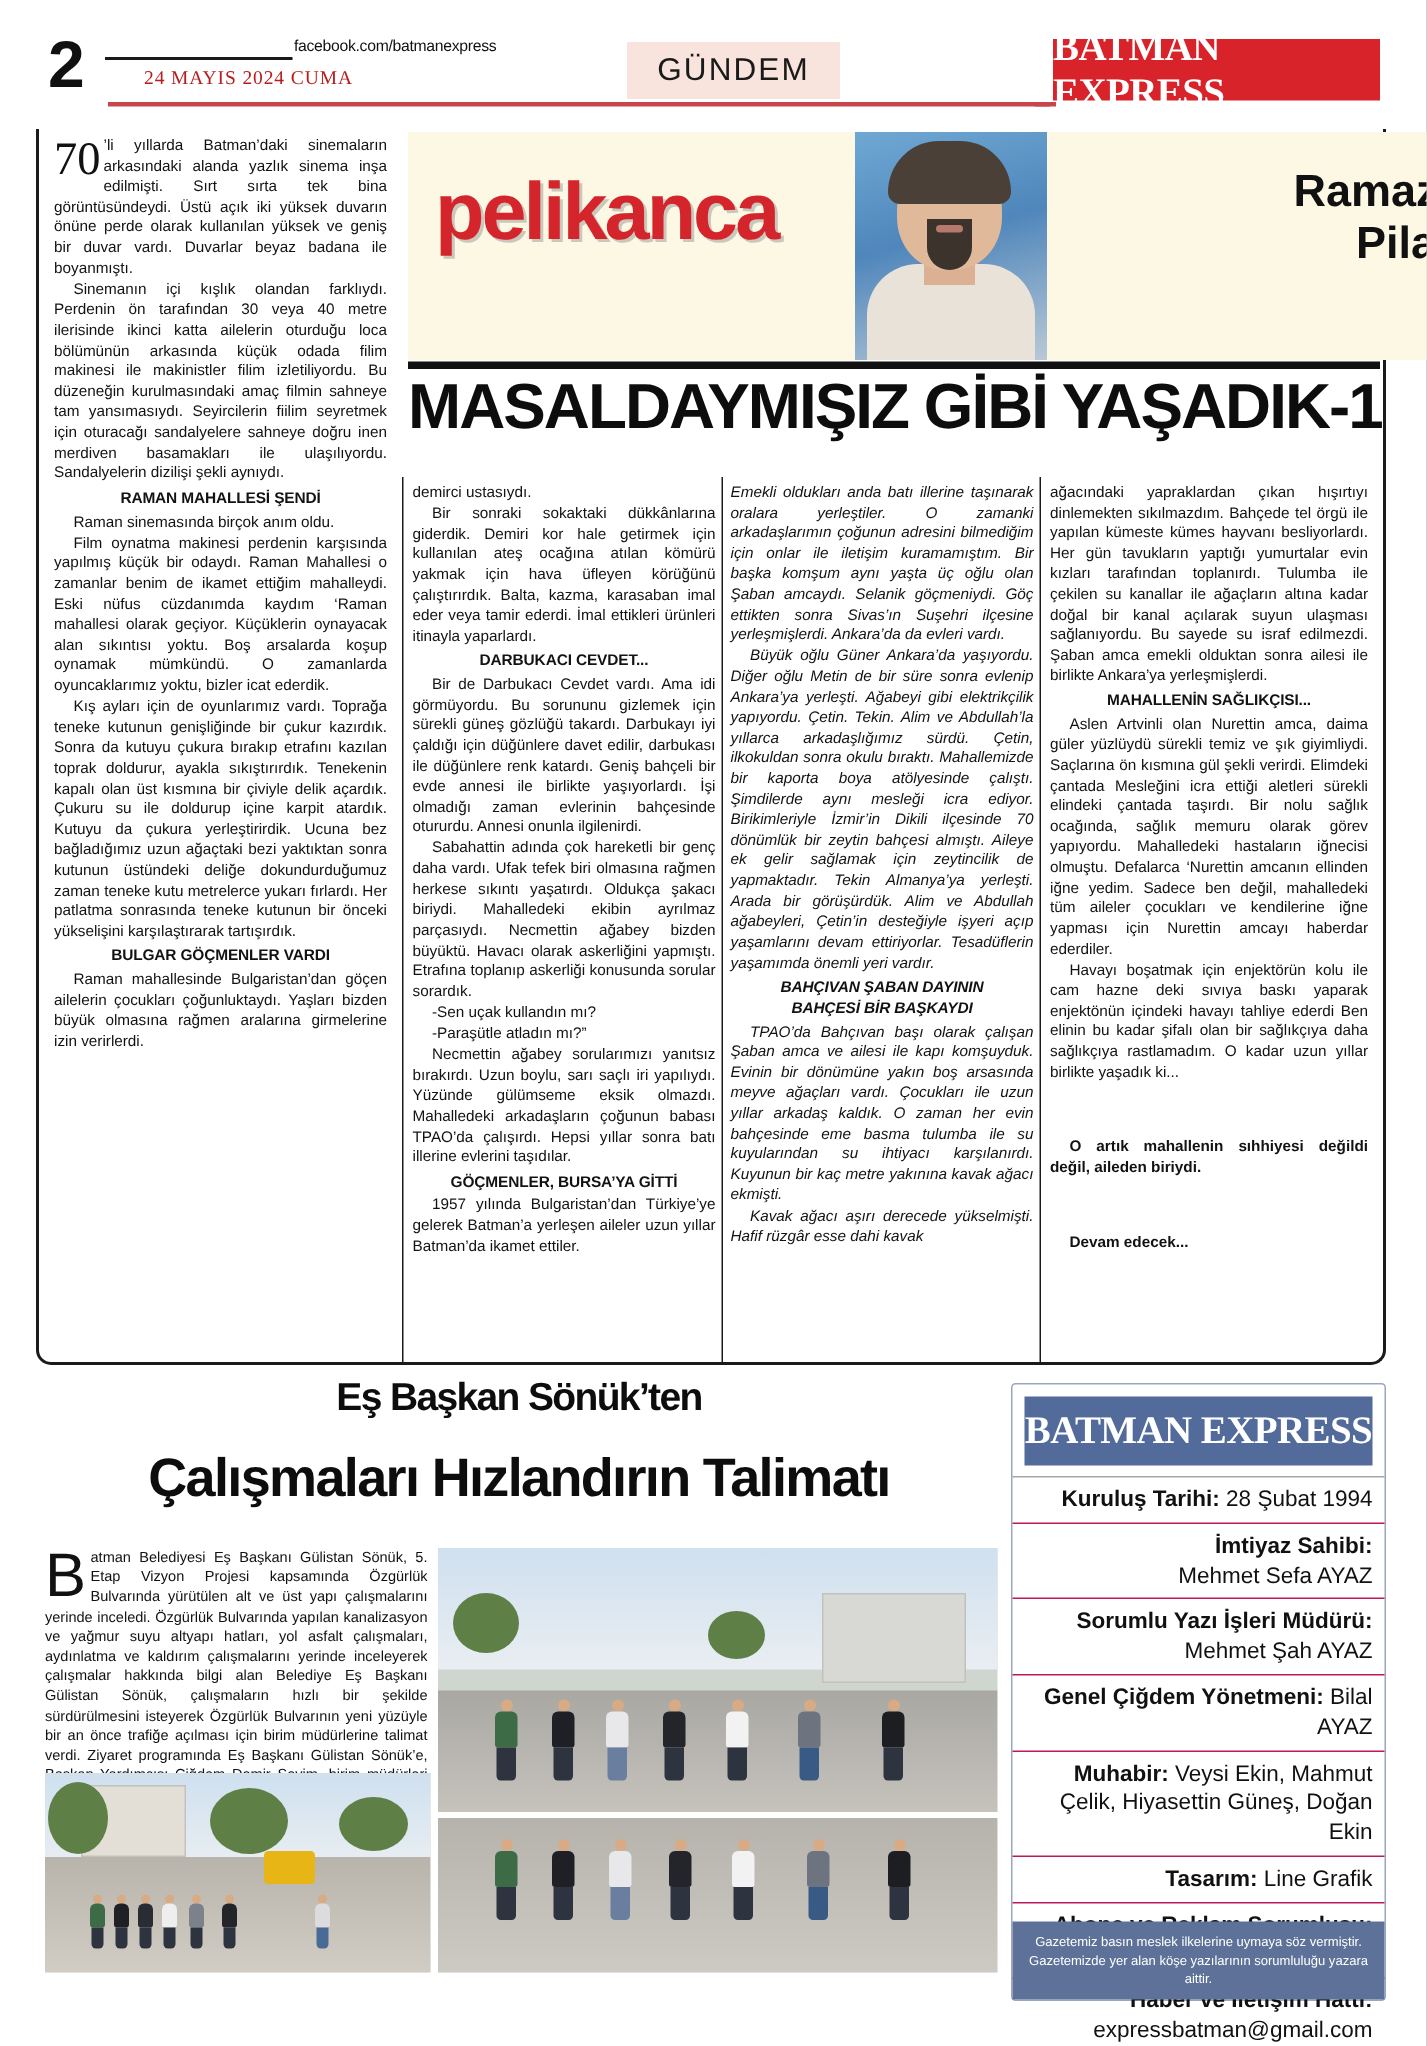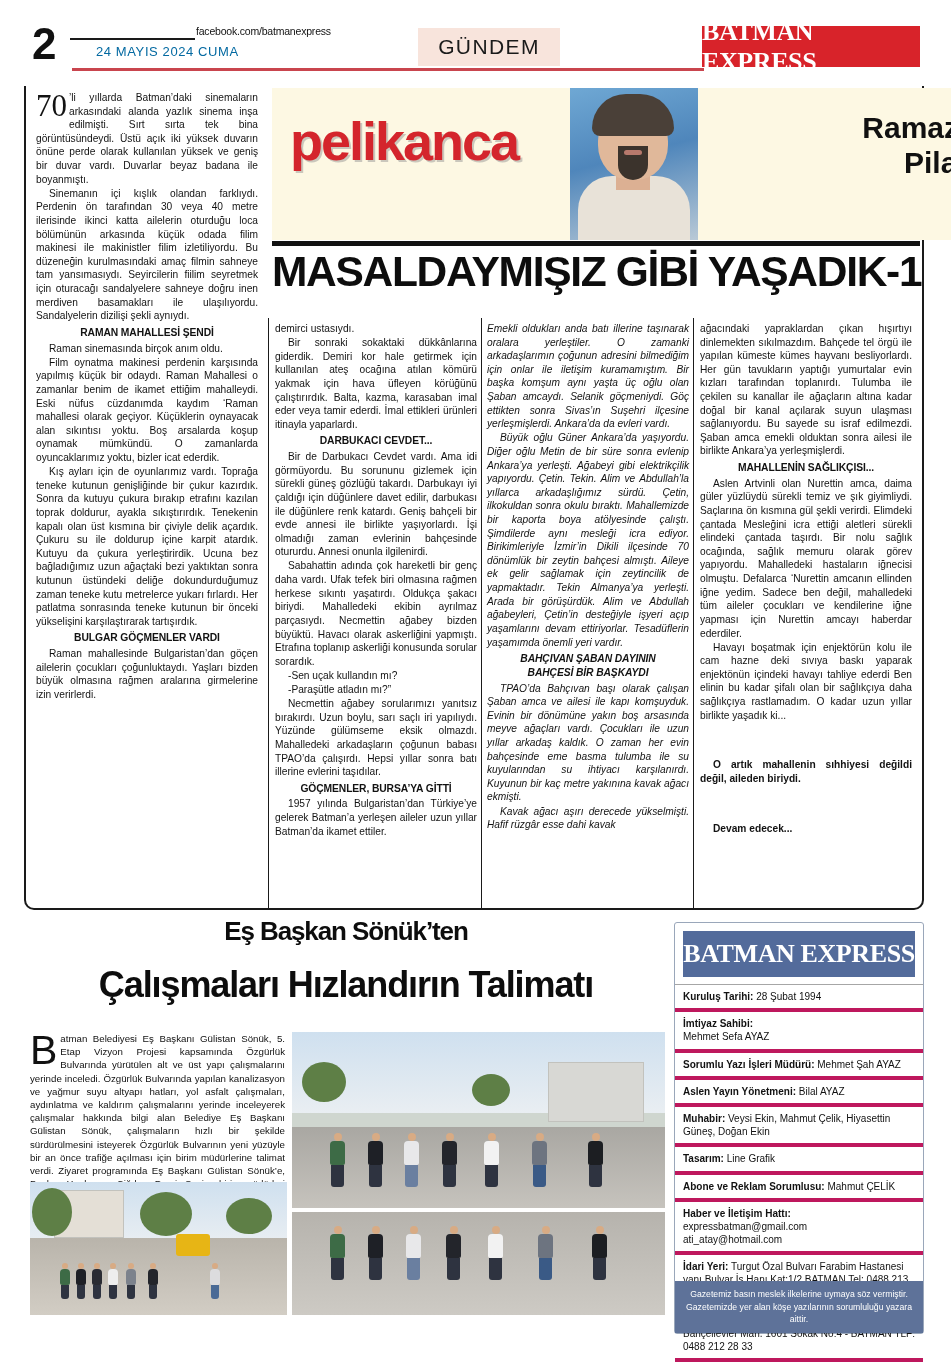--- a/index.html
+++ b/index.html
@@ -22,22 +22,22 @@
   .fb-url {
     position:absolute; left:196px; top:25px;
     font-size:10.5px; color:#111; letter-spacing:-0.2px;
     font-family:"Liberation Sans", sans-serif;
   }
   .rule-top {
     position:absolute; left:70px; top:38px; width:125px; height:2px; background:#1a1a1a;
   }
   .date-line {
     position:absolute; left:96px; top:44px;
-    font-size:13px; letter-spacing:0.6px; color:#0369a1; font-weight:400;
-    font-family:Liberation Sans, sans-serif;
+    font-size:13px; letter-spacing:0.6px; color:#b91c1c; font-weight:400;
+    font-family:Liberation Serif, serif;
   }
   .gundem-box {
     position:absolute; left:418px; top:28px; width:142px; height:38px;
     background:#f8e4dc; display:flex; align-items:center; justify-content:center;
   }
   .gundem-box span { font-size:21px; letter-spacing:1.4px; color:#1a1a1a; }
   .brand-top {
     position:absolute; left:702px; top:26px; width:218px; height:41px;
     background:#d8232a; display:flex; align-items:center; justify-content:center;
   }
@@ -187,22 +187,22 @@
   }
   .ib-brand {
     margin:8px 8px 0 8px; height:46px; background:#536b9b;
     display:flex; align-items:center; justify-content:center;
   }
   .ib-brand span {
     color:#fff; font-weight:700; font-size:26px; letter-spacing:-0.4px;
     font-family:"Liberation Serif", serif; text-transform:uppercase;
   }
   .ib-row {
-    padding:5px 8px; text-align:left; font-size:10px; color:#111;
-    border-bottom:4px solid #be185d; line-height:1.32;
+    padding:5px 8px; text-align:right; font-size:15px; color:#111;
+    border-bottom:1px solid #be185d; line-height:1.32;
   }
   .ib-row:first-of-type { border-top:1px solid #a6a6a6; margin-top:7px; }
   .ib-row b { font-weight:700; }
   .ib-foot {
     position:absolute; left:0; bottom:0; width:100%;
     background:#5e7299; color:#fff; font-size:8.7px; text-align:center;
     padding:7px 6px; line-height:1.45;
   }
 </style>
 </head>
@@ -433,21 +433,21 @@
     <div class="ib-brand">
       <span>BATMAN EXPRESS</span>
     </div>
     <div id="ib-rows">
         <div class="ib-row"><b>Kuruluş Tarihi:</b><span> 28 Şubat 1994</span></div>
         <div class="ib-row">
           <div><b>İmtiyaz Sahibi:</b></div>
           <div>Mehmet Sefa AYAZ</div>
         </div>
         <div class="ib-row"><b>Sorumlu Yazı İşleri Müdürü:</b><span> Mehmet Şah AYAZ</span></div>
-        <div class="ib-row"><b>Aslen Yayın Yönetmeni:</b><span> Bilal AYAZ</span></div>
+        <div class="ib-row"><b>Genel Çiğdem Yönetmeni:</b><span> Bilal AYAZ</span></div>
         <div class="ib-row"><b>Muhabir:</b><span> Veysi Ekin, Mahmut Çelik, Hiyasettin Güneş, Doğan Ekin</span></div>
         <div class="ib-row"><b>Tasarım:</b><span> Line Grafik</span></div>
         <div class="ib-row"><b>Abone ve Reklam Sorumlusu:</b><span> Mahmut ÇELİK</span></div>
         <div class="ib-row">
           <div><b>Haber ve İletişim Hattı:</b></div>
           <div>expressbatman@gmail.com</div>
           <div>ati_atay@hotmail.com</div>
         </div>
         <div class="ib-row"><b>İdari Yeri:</b><span> Turgut Özal Bulvarı Farabim Hastanesi yanı Bulvar İş Hanı Kat:1/2 BATMAN Tel: 0488 213 03 86</span></div>
         <div class="ib-row"><b>Basıldığı Yer:</b><span> Çağdaş Kardeşler Matbaacılık Bahçelievler Mah. 1601 Sokak No:4  -  BATMAN TLF: 0488 212 28 33</span></div>

